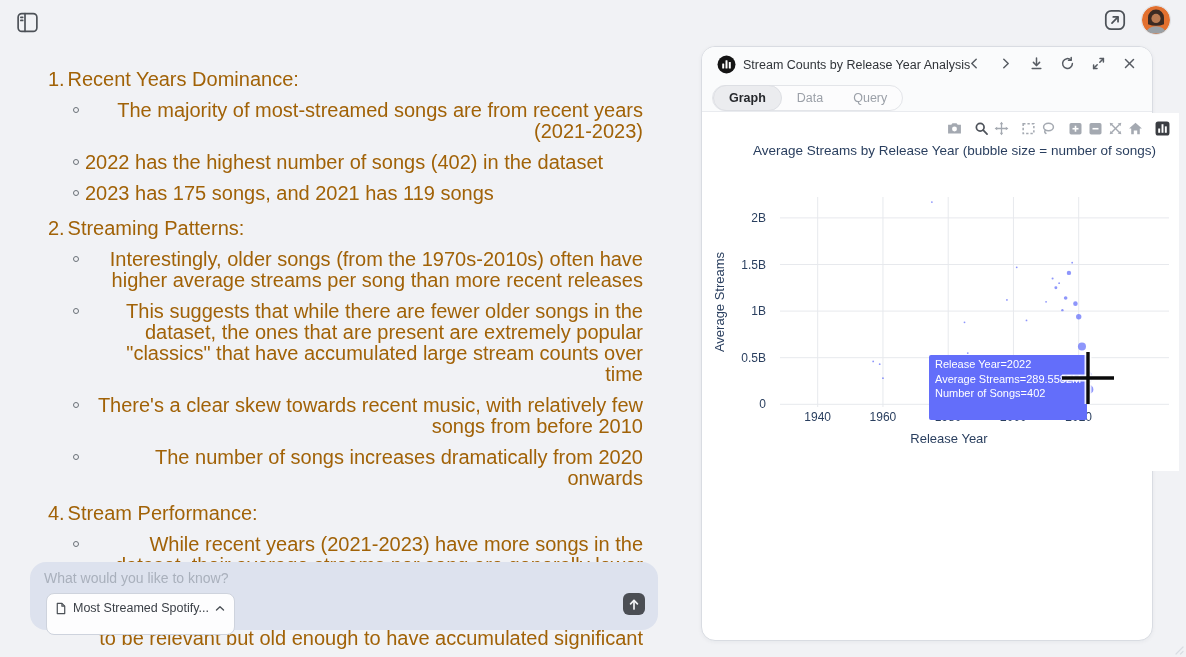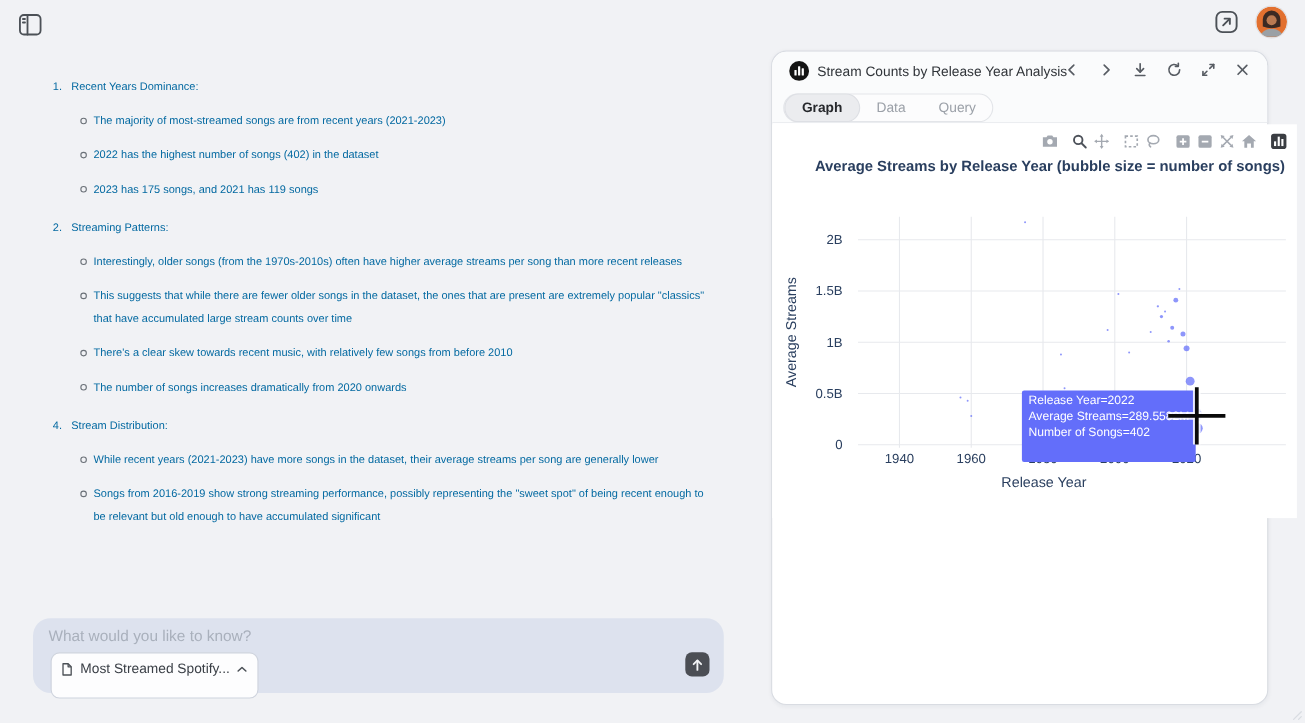--- a/index.html
+++ b/index.html
@@ -8,27 +8,27 @@
   .iconbtn { background:none; border:none; cursor:pointer; display:inline-flex; align-items:center; justify-content:center; padding:0; }
   svg { display:block; }
 
   
   .sidebar-btn { position:absolute; left:13px; top:8px; width:28px; height:28px; }
   .top-right { position:absolute; right:16px; top:6px; display:flex; align-items:center; gap:14px; }
   .ext-btn { width:26px; height:26px; }
   .avatar { width:28px; height:28px; border-radius:50%; overflow:hidden; cursor:pointer; box-shadow:0 0 0 1px rgba(0,0,0,.08); }
 
   
-  .analysis { position:absolute; left:48px; top:69px; width:612px; font-size:10px; line-height:21px; color:#0369a1; }
+  .analysis { position:absolute; left:48px; top:69px; width:612px; font-size:20px; line-height:21px; color:#a16207; }
   .sec-title { margin-top:14px; }
   .sec-title:first-child { margin-top:0; }
   .sec-num { display:inline-block; width:14px; }
   .bullet { margin-top:10px; padding-left:37px; position:relative; max-width:600px; }
   .bullet .dot { position:absolute; left:25px; top:7px; width:6px; height:6px; border:1.4px solid #6b7178; border-radius:50%; }
-  .bullet .btext { display:inline-block; max-width:558px; }
+  .bullet .btext { display:inline-block; max-width:558px;text-align:right; }
 
   
   .composer { position:absolute; left:30px; top:562px; width:628px; height:68px; background:#dde2ee; border-radius:16px; cursor:text; }
   .composer input { position:absolute; left:14px; top:8px; width:420px; border:none; background:transparent; outline:none; font-size:14px; font-family:inherit; color:#3e444c; }
   .composer input::placeholder { color:#a9b0bc; opacity:1; }
   .chip { position:absolute; left:16px; top:31px; height:42px; display:inline-flex; align-items:center; gap:6px; background:#fdfdfe; border:1px solid #ced3dd; border-radius:8px; padding:0 9px 12px 8px; font-size:12.5px; color:#3a3f46; cursor:pointer; }
   .send { position:absolute; right:13px; top:31px; width:22px; height:22px; border-radius:6px; background:#4b4e54; }
 
   
   .panel { position:absolute; left:701px; top:46px; width:452px; height:595px; background:#fff; border:1px solid #d9dce2; border-radius:14px; box-shadow:0 1px 4px rgba(25,30,50,.05); }
@@ -40,21 +40,21 @@
   .tabs { position:absolute; left:10px; top:38px; height:26px; display:flex; align-items:center; border:1px solid #e3e5e9; border-radius:14px; background:#fcfcfd; }
   .tab { border:none; background:transparent; height:26px; padding:0 15px; font-size:12.5px; font-family:inherit; color:#9ba0a8; cursor:pointer; border-radius:13px; }
   .tab.active { background:#ebecef; border:1px solid #dddfe4; color:#26282c; font-weight:bold; }
 
   
   .chart-wrap { position:absolute; left:0; top:66px; width:477px; height:358px; background:#fff; overflow:hidden; }
   .modebar { position:absolute; top:7px; right:8px; display:flex; align-items:center; z-index:3; }
   .modebar .iconbtn { width:17px; height:17px; margin-left:3px; color:#a4a9b1; }
   .modebar .iconbtn.active { color:#4d525a; }
   .modebar .gap { margin-left:10px; }
-  .chart-title { position:absolute; left:30px; right:2px; top:30px; text-align:center; font-size:13.5px; color:#2a3f5f; z-index:1;font-weight:bold; }
+  .chart-title { position:absolute; left:30px; right:2px; top:30px; text-align:center; font-size:13.5px; color:#2a3f5f; z-index:1; }
   #plot { position:absolute; left:0; top:0; }
   .tooltip { position:absolute; left:227px; top:242px; background:#636efa; color:#fff; font-size:11px; line-height:14.5px; padding:2px 6px 19px 6px; border-radius:2px; white-space:nowrap; z-index:4; }
   .crosshair { position:absolute; left:354px; top:233px; z-index:5; pointer-events:none; }
 
   .grip { position:absolute; right:2px; bottom:2px; opacity:.55; }
 </style>
 </head>
 <body>
 
 <button class="iconbtn sidebar-btn">
@@ -87,21 +87,21 @@
 <main class="analysis">
     <div class="sec-title"><span class="sec-num">1.</span><span> Recent Years Dominance:</span></div>
     <div class="bullet"><span class="dot"></span><span class="btext">The majority of most-streamed songs are from recent years (2021-2023)</span></div>
     <div class="bullet"><span class="dot"></span><span class="btext">2022 has the highest number of songs (402) in the dataset</span></div>
     <div class="bullet"><span class="dot"></span><span class="btext">2023 has 175 songs, and 2021 has 119 songs</span></div>
     <div class="sec-title"><span class="sec-num">2.</span><span> Streaming Patterns:</span></div>
     <div class="bullet"><span class="dot"></span><span class="btext">Interestingly, older songs (from the 1970s-2010s) often have higher average streams per song than more recent releases</span></div>
     <div class="bullet"><span class="dot"></span><span class="btext">This suggests that while there are fewer older songs in the dataset, the ones that are present are extremely popular "classics" that have accumulated large stream counts over time</span></div>
     <div class="bullet"><span class="dot"></span><span class="btext">There's a clear skew towards recent music, with relatively few songs from before 2010</span></div>
     <div class="bullet"><span class="dot"></span><span class="btext">The number of songs increases dramatically from 2020 onwards</span></div>
-    <div class="sec-title"><span class="sec-num">4.</span><span> Stream Distribution:</span></div>
+    <div class="sec-title"><span class="sec-num">4.</span><span> Stream Performance:</span></div>
     <div class="bullet"><span class="dot"></span><span class="btext">While recent years (2021-2023) have more songs in the dataset, their average streams per song are generally lower</span></div>
     <div class="bullet"><span class="dot"></span><span class="btext">Songs from 2016-2019 show strong streaming performance, possibly representing the "sweet spot" of being recent enough to be relevant but old enough to have accumulated significant</span></div>
   </main>
 
 <div class="composer">
   <input value="" placeholder="What would you like to know?" style="">
   <div class="chip">
     <svg width="12" height="13" viewBox="0 0 12 14" fill="none" stroke="#4c5157" stroke-width="1.3" stroke-linejoin="round">
       <path d="M2 1.5 h5 l3 3 v8 h-8 z"></path>
       <path d="M7 1.5 v3 h3"></path>

